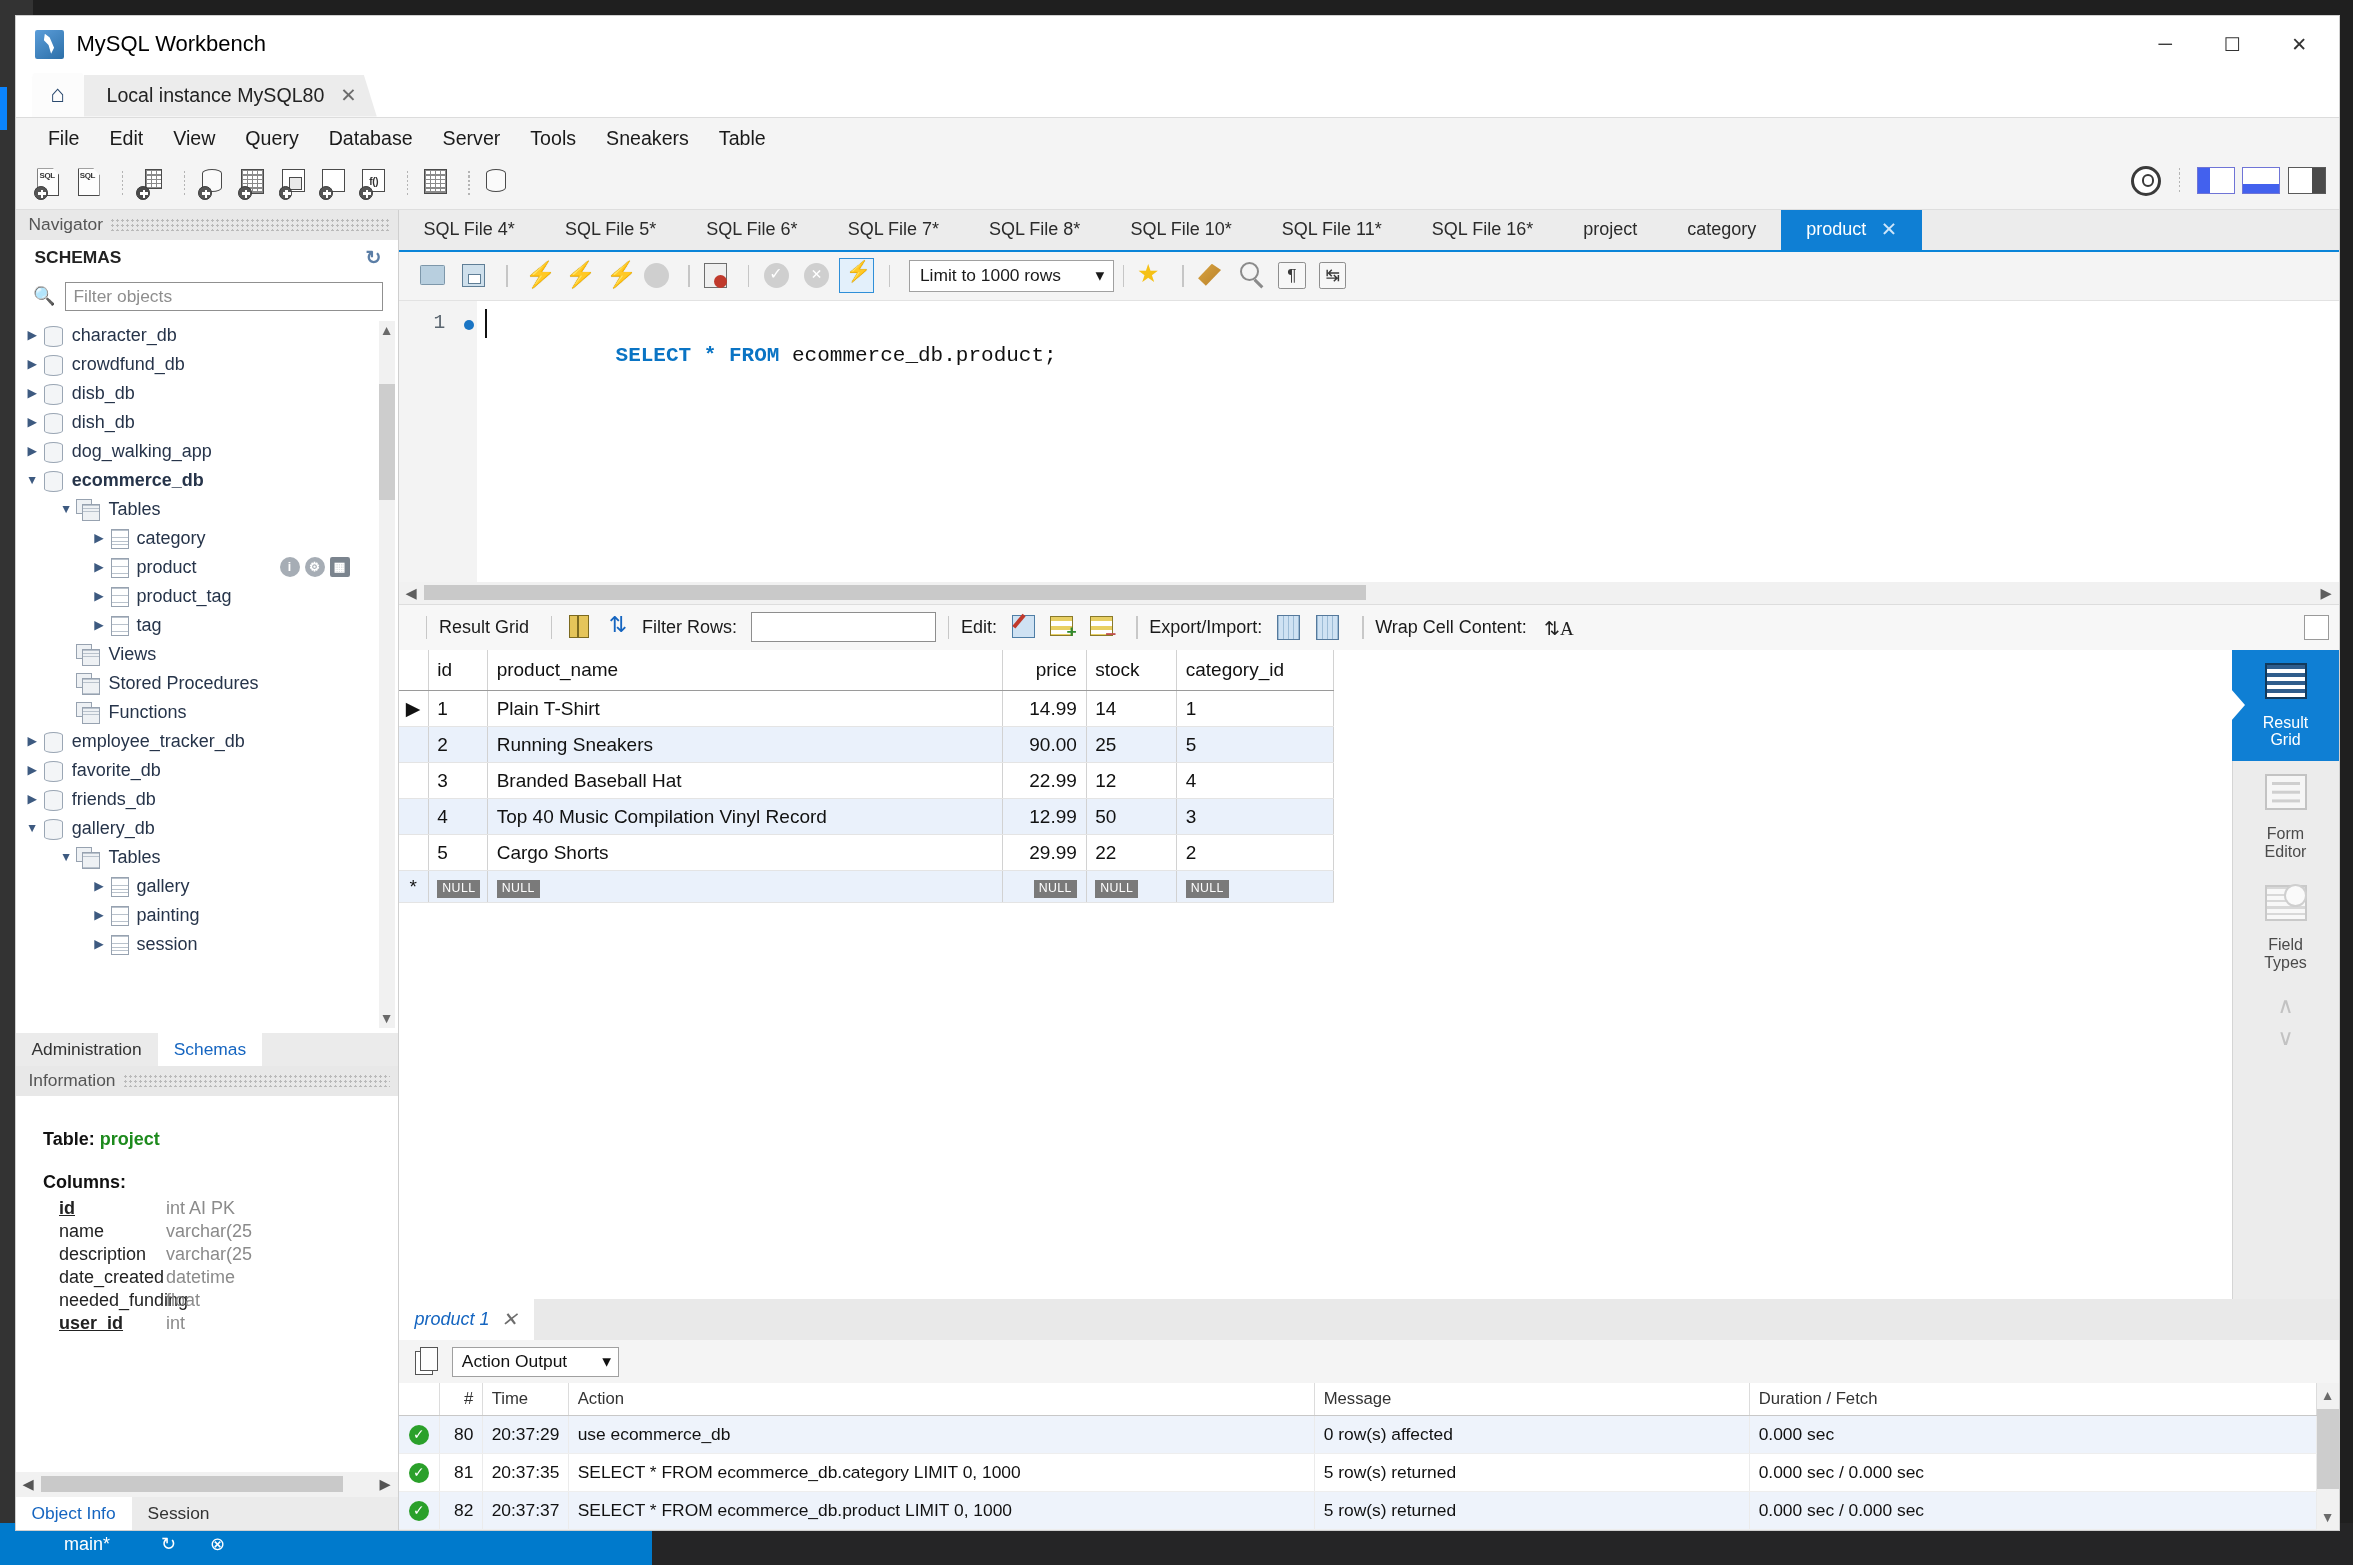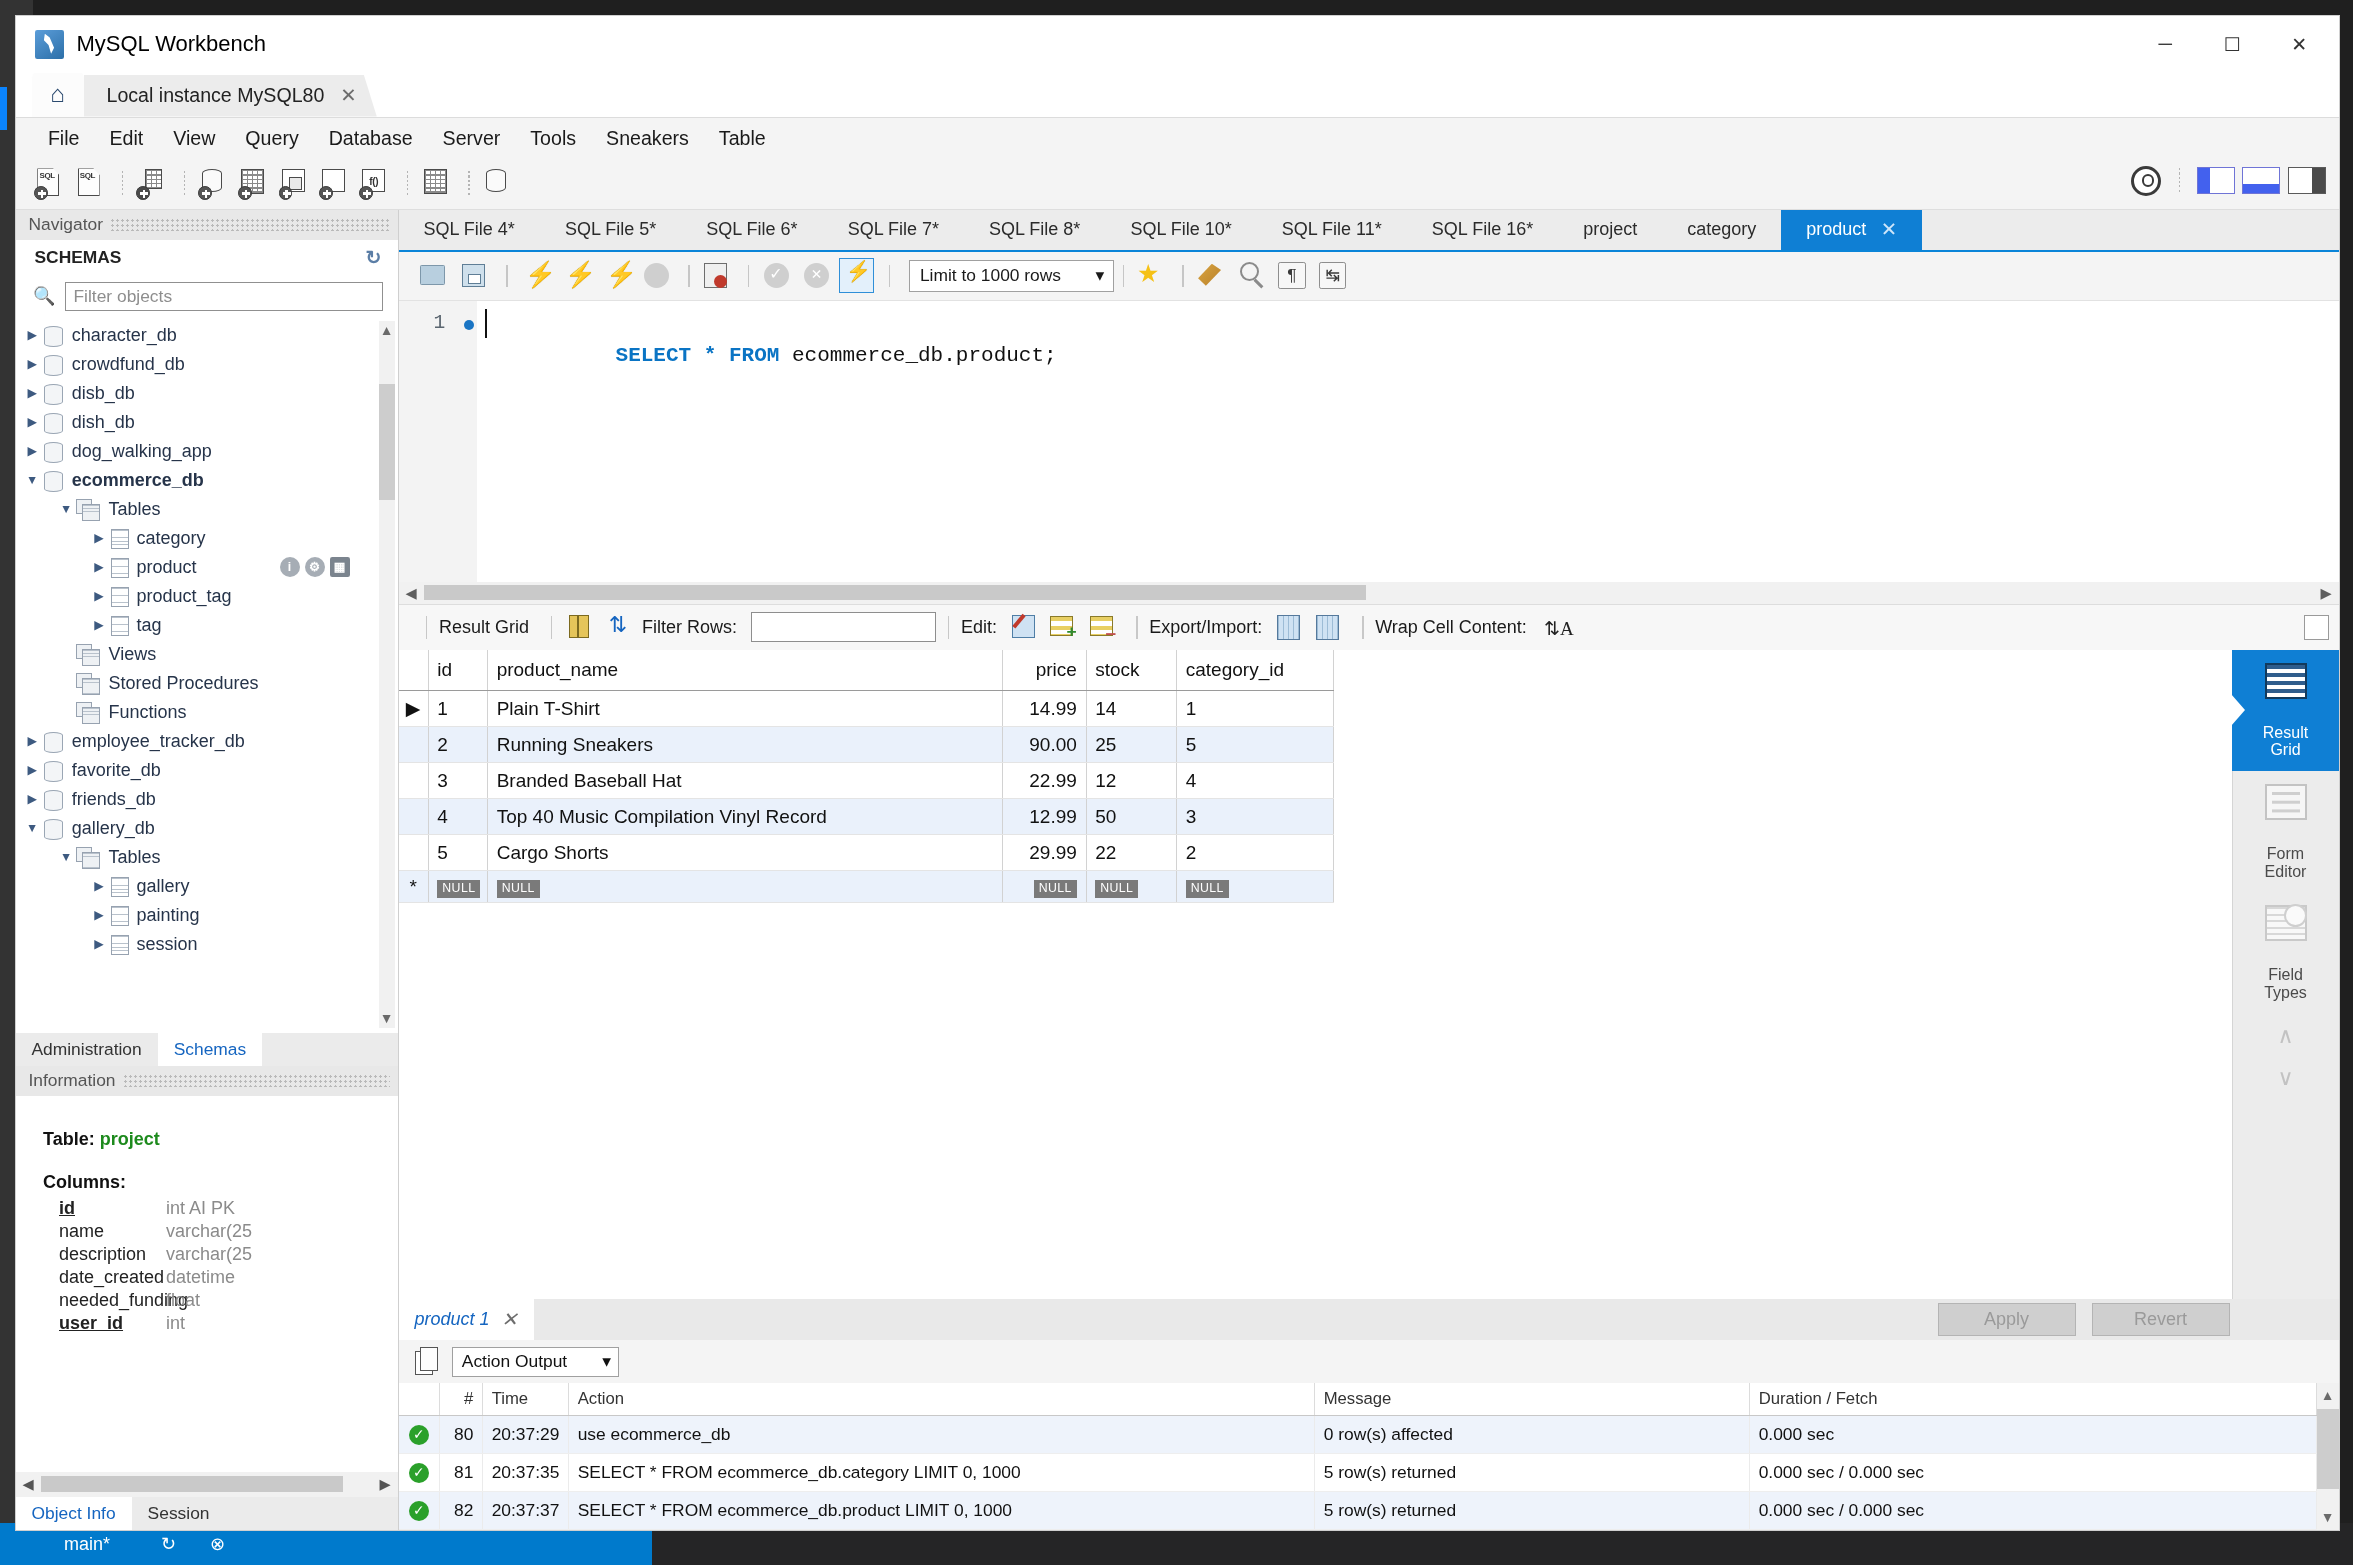--- a/index.html
+++ b/index.html
@@ -348,21 +348,21 @@
   table.rgrid tbody tr.alt td { background:#eaf1fb; }
   .c-marker { width:27.5px; padding:0 !important; text-align:center !important; color:#444; font-size:13.8px; }
   .c-id { width:55px; } .c-name { width:478px; }
   .c-price { width:77px; text-align:right !important; }
   .c-stock { width:84px; } .c-cat { width:145px; }
   .nullchip { display:inline-block; background:#7a7a7a; color:#fff; font-size:12.3px;
               padding: 1.4px 5px; line-height:1.2; font-family:"Liberation Sans",sans-serif; letter-spacing:0.4px;}
   tr.newrow td { background:#eaf1fb; height:32px; }
 
   #sidepanel { width:107px; flex:0 0 107px; background:#ececec; display:flex; flex-direction:column; align-items:center; border-left:0.7px solid #d5d5d5;}
-  .sp-item { width:107px; padding:13px 0 11.6px; display:flex; flex-direction:column; align-items:center; gap:25px;
+  .sp-item { width:107px; padding:13px 0 11.6px; display:flex; flex-direction:column; align-items:center; gap:15px;
              font-size:16px; color:#4a4a4a; text-align:center; line-height:1.12; position:relative;}
   .sp-item.active { background:#0f7fd4; color:#fff; }
   .sp-item.active::before {
     content:""; position:absolute; left:-0.7px; top:50%; transform:translateY(-50%);
     border-top:16px solid transparent; border-bottom:16px solid transparent; border-left:14.5px solid #fff;
   }
   .sp-ico { width:42px; height:36px; border:2.2px solid #3f4b57; background:#fff;
             background-image: repeating-linear-gradient(to bottom,#2f5d8c 0 4.3px,#fff 4.3px 8px); }
   .sp-item.active .sp-ico { border-color:#123a5c; }
   .sp-ico.form { border-color:#c3c3c3; background-image:none; position:relative; background:#f6f6f6;}
@@ -948,24 +948,20 @@
             <span class="sp-chev">∨</span>
           </div>
         </div>
       </div>
 
       <div id="resulttabs">
         <div id="resulttab">
           <span>product 1</span>
           <span class="tab-x">✕</span>
         </div>
-        <div id="apply-bar-inline" style="margin-left:auto; display:flex; align-items:center; gap:16px; padding-right:109px;">
-          <div class="abtn">Apply</div>
-          <div class="abtn">Revert</div>
-        </div>
       </div>
 
       <div id="outputpanel">
         <div id="output-toolbar">
           <span class="copy-ico"></span>
           <div id="action-select">
             <span>Action Output</span>
             <span>▾</span>
           </div>
         </div>

